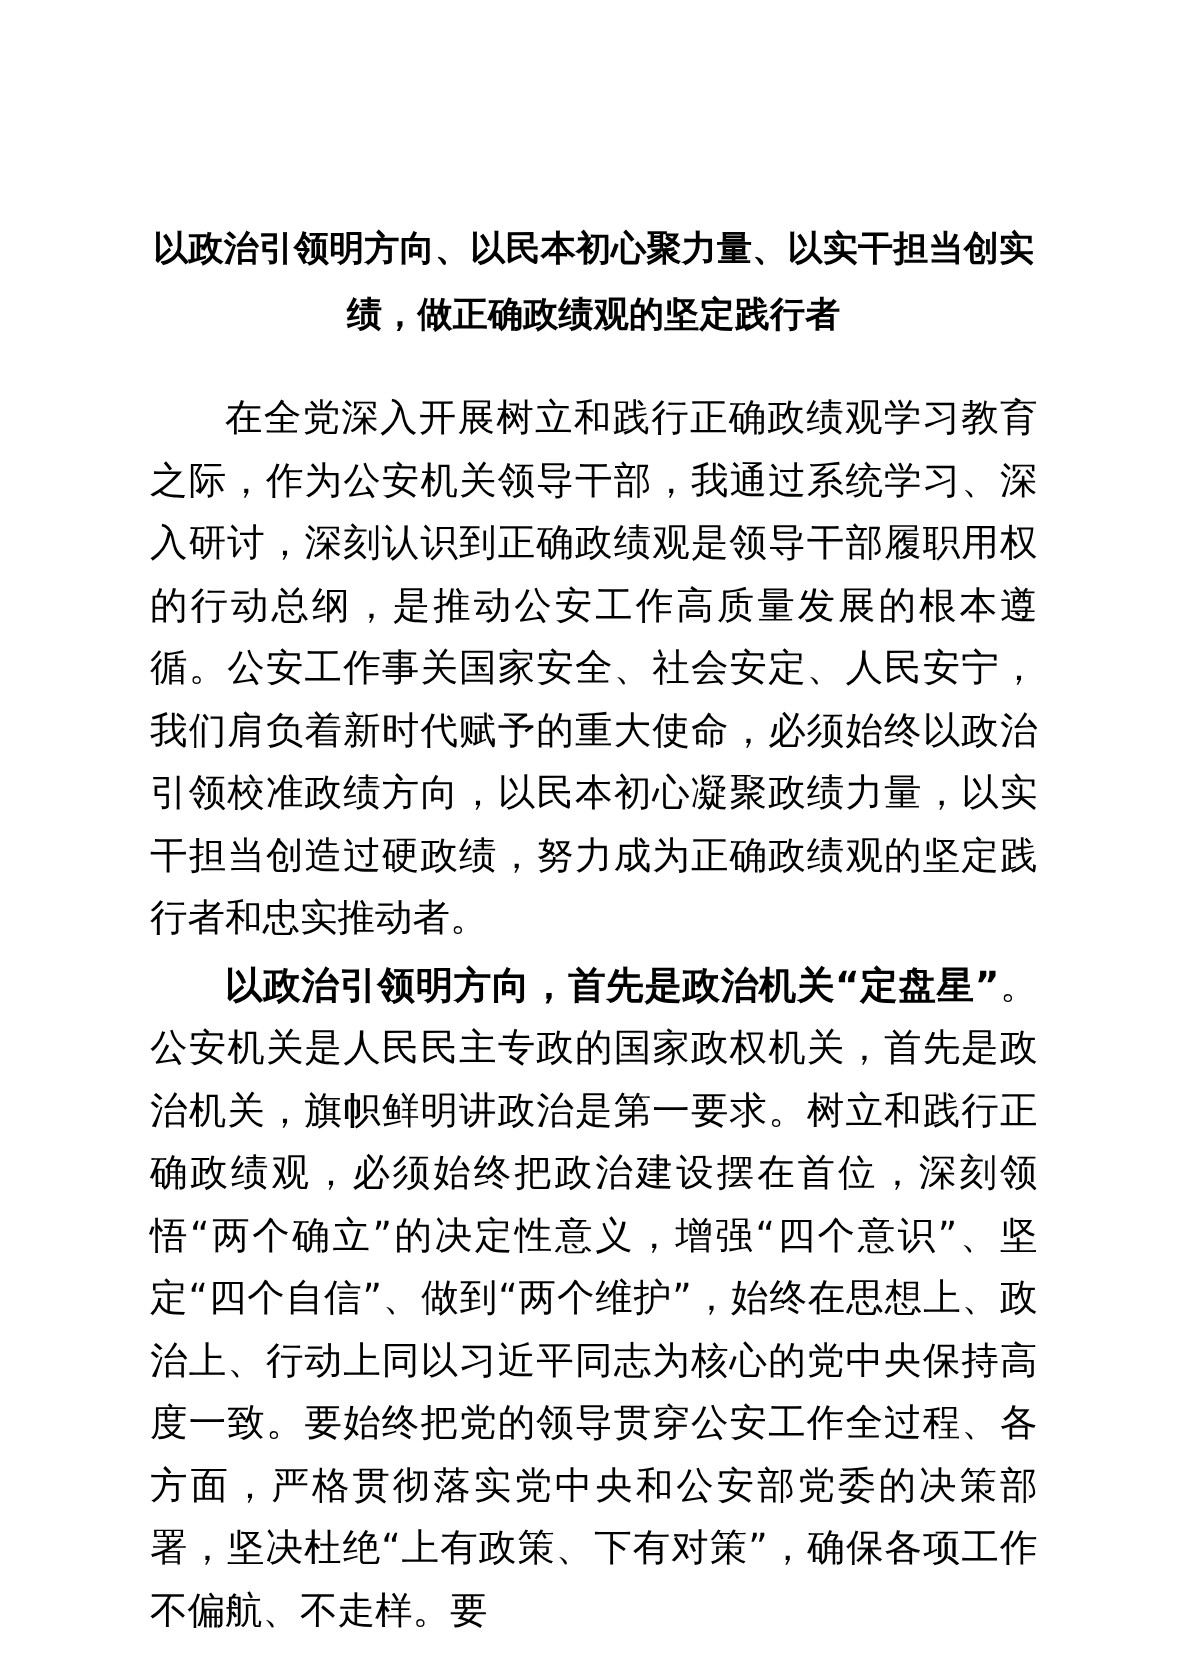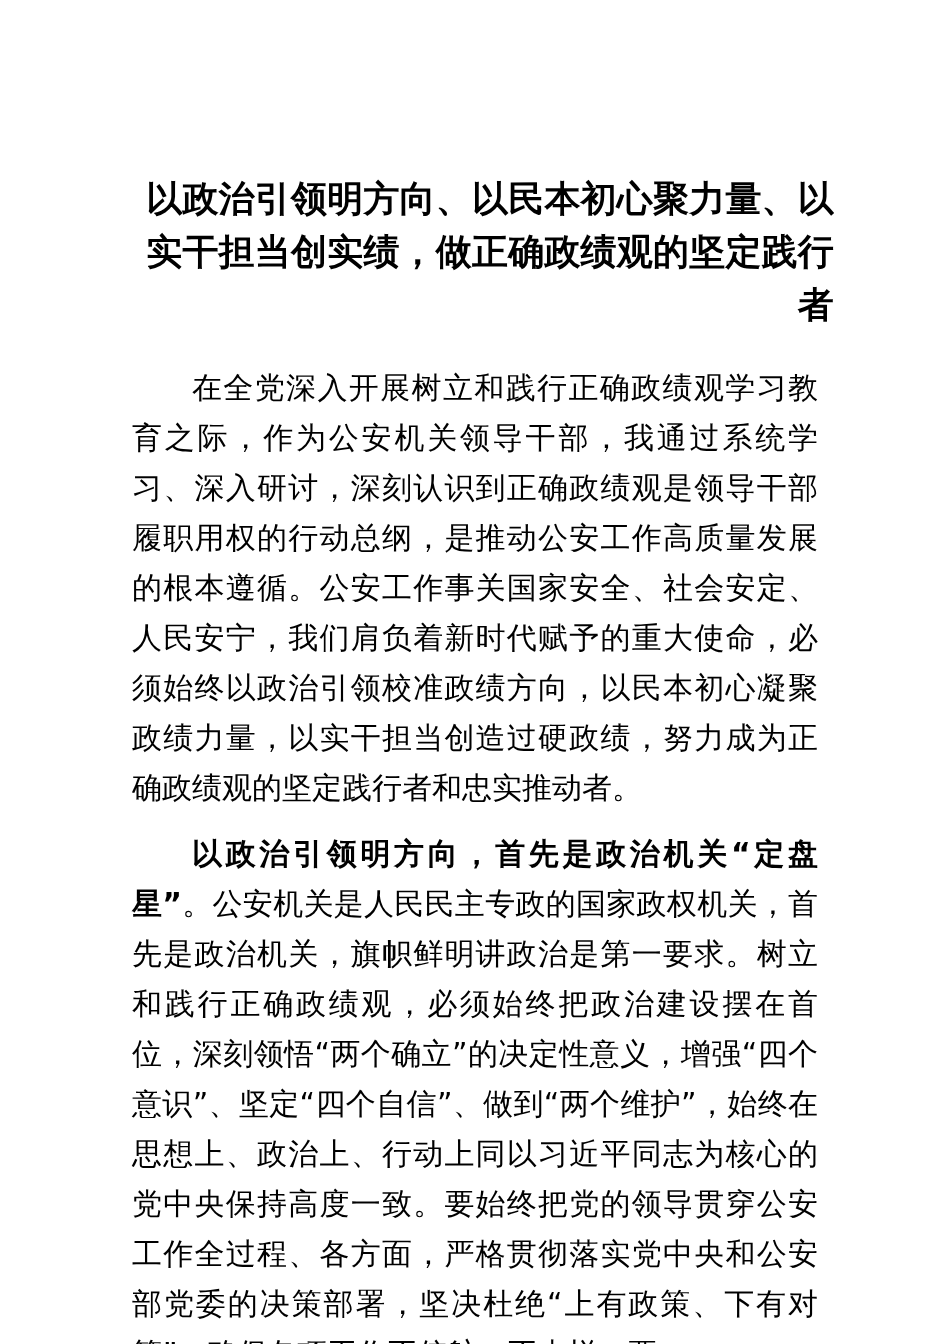--- a/index.html
+++ b/index.html
@@ -25,30 +25,30 @@
   }
   .doc-body {
     position: absolute;
     left: 116px;
     top: 0;
     width: 718px;
   }
   .doc-title {
     margin: 0;
     padding: 0;
-    font-size: 36px;
+    font-size: 28px;
     font-weight: bold;
     line-height: 53px;
-    text-align: right;
+    text-align: center;
     letter-spacing: 0.2px;
     padding-top: 172px;
     color: #000000;
   }
   .para {
-    margin: 16px;
+    margin: 4px;
     padding: 0;
     font-size: 30px;
     font-weight: normal;
     line-height: 50px;
     text-align: justify;
     text-justify: inter-ideograph;
     text-indent: 60px;
     color: #000000;
     letter-spacing: 0px;
   }

